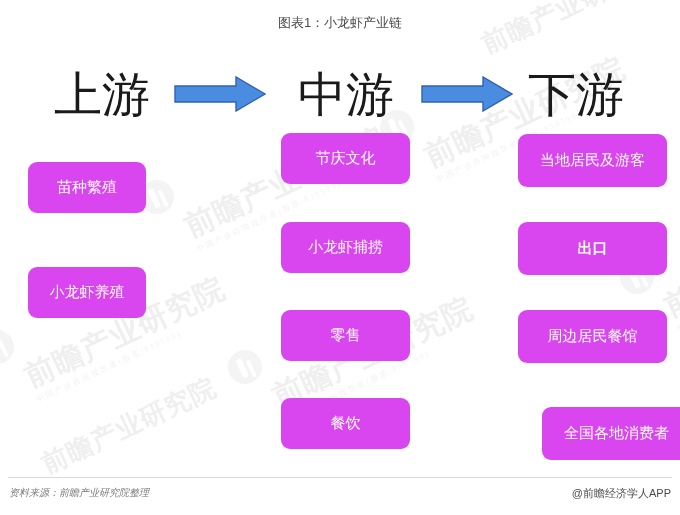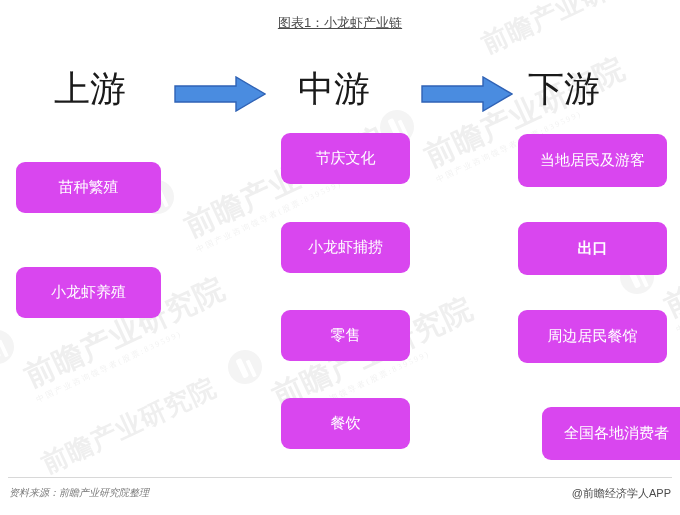--- a/index.html
+++ b/index.html
@@ -70,28 +70,27 @@
   .chart-title {
     position: absolute;
     left: 0;
     top: 14px;
     width: 680px;
     text-align: center;
     font-size: 13px;
     color: #4a4a4a;
     font-family: "Liberation Sans", "DejaVu Sans", sans-serif;
     z-index: 5;
-    text-decoration: underline;
   }
 
   
   .stage-head {
     position: absolute;
     font-family: "Liberation Serif", "DejaVu Serif", serif;
-    font-size: 36px;
+    font-size: 48px;
     color: #1a1a1a;
     line-height: 1;
     white-space: nowrap;
     z-index: 5;
   }
   #head-up    { left: 54px;  top: 71px; }
   #head-mid   { left: 298px; top: 71px; }
   #head-down  { left: 528px; top: 71px; }
 
   
@@ -117,21 +116,21 @@
     text-align: center;
     font-family: "Liberation Serif", "DejaVu Serif", serif;
     font-size: 15px;
     line-height: 1.25;
     z-index: 3;
     box-sizing: border-box;
     padding: 2px 6px;
   }
 
   
-  .col-up   { left: 16px;  width: 145px; }
+  .col-up   { left: 28px;  width: 118px; }
   .col-mid  { left: 281px; width: 129px; }
   .col-down { left: 518px; width: 149px; }
 
   .h1 { height: 51px; }
   .h2 { height: 53px; }
 
   
   .footer-rule {
     position: absolute;
     left: 8px;

